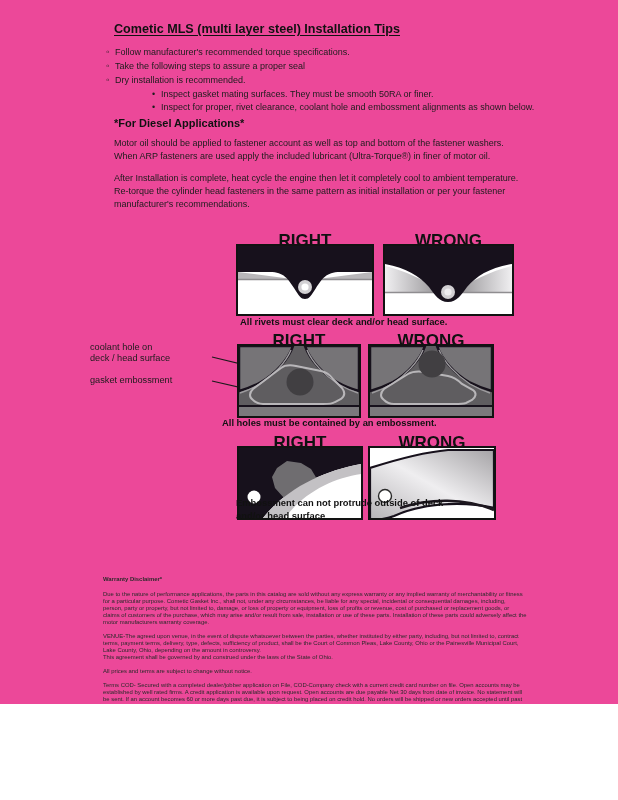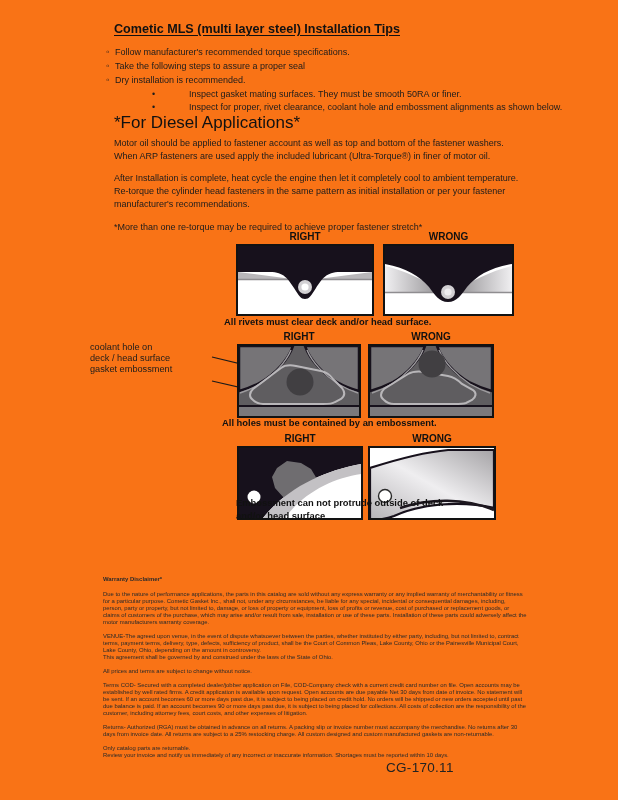--- a/index.html
+++ b/index.html
@@ -1,42 +1,42 @@
 <!DOCTYPE html>
 <html><head>
 <meta charset="utf-8">
 <style>
   html,body{margin:0;padding:0;background:#ffffff;}
   .page{
-    position:relative;width:618px;height:800px;background:#f97316;overflow:hidden;
+    position:relative;width:618px;height:704px;background:#ec4899;overflow:hidden;
     font-family:"Liberation Sans", sans-serif;color:#1c1c1c;
   }
   
   .title{
     position:absolute;left:114px;top:22px;font-size:12.6px;font-weight:bold;
     text-decoration:underline;text-underline-offset:2px;white-space:nowrap;color:#111;
   }
   .bullets{position:absolute;left:106px;top:45px;font-size:9px;line-height:13.2px;color:#1c1c1c;}
   .b-row{white-space:nowrap;display:flex;align-items:baseline;}
   .b-row .marker{width:9px;display:inline-block;}
   .b-row.lvl1 .marker::before{content:"\25E6";font-size:10px;}
-  .b-row.lvl2{padding-left:46px;gap:28px;}
+  .b-row.lvl2{padding-left:46px;}
   .b-row.lvl2 .marker::before{content:"\2022";font-size:9px;}
   
   .diesel{position:absolute;left:114px;top:117px;width:408px;font-size:9px;line-height:12.8px;}
-  .diesel .heading{font-size:17px;font-weight:normal;margin-bottom:7px;color:#111;}
+  .diesel .heading{font-size:11px;font-weight:bold;margin-bottom:7px;color:#111;}
   .diesel p{margin:0 0 10px 0;}
   .diesel .forced{white-space:nowrap;}
   
-  .dlabel{position:absolute;font-size:10px;font-weight:bold;text-align:center;color:#111;}
+  .dlabel{position:absolute;font-size:17px;font-weight:bold;text-align:center;color:#111;}
   .panel{position:absolute;border:2px solid #121212;background:#fff;font-size:0;line-height:0;}
   .caption{position:absolute;font-size:9.4px;font-weight:bold;color:#111;}
   .callouts{position:absolute;left:90px;top:342px;width:120px;
             font-size:9.2px;line-height:11px;color:#1c1c1c;}
-  .callouts .c2{}
+  .callouts .c2{margin-top:11px;}
   .leader-overlay{position:absolute;left:204px;top:349px;width:104px;height:52px;}
   
   .disclaimer{position:absolute;left:103px;top:576px;width:424px;font-size:5.9px;line-height:7px;color:#2a2a2a;}
   .disclaimer .dheading{font-weight:bold;margin-bottom:8px;}
   .disclaimer p{margin:0 0 7px 0;}
   .disclaimer p.tight{margin:0;}
   
   .footer-code{position:absolute;left:386px;top:760px;font-size:13.5px;letter-spacing:0.3px;color:#222;}
 </style>
 </head>
@@ -69,21 +69,20 @@
       </div>
   </div>
 
   <div class="diesel">
     <div class="heading">*For Diesel Applications*</div>
     <p>
       <span class="forced" style="display:block">Motor oil should be applied to fastener account as well as top and bottom of the fastener washers.</span>
       <span class="forced" style="display:block">When ARP fasteners are used apply the included lubricant (Ultra-Torque®) in finer of motor oil.</span>
     </p>
     <p>After Installation is complete, heat cycle the engine then let it completely cool to ambient temperature. Re-torque the cylinder head fasteners in the same pattern as initial installation or per your fastener manufacturer's recommendations.</p>
-    <p class="forced">*More than one re-torque may be required to achieve proper fastener stretch*</p>
   </div>
 
   <div class="dlabel" style="left:236px;top:231px;width:138px;">RIGHT</div>
   <div class="dlabel" style="left:383px;top:231px;width:131px;">WRONG</div>
 
   <div class="panel" style="left:236px;top:244px;">
     <svg width="134" height="68" viewBox="0 0 134 68">
       <rect width="134" height="68" fill="#ffffff"></rect>
       <polygon points="0,26 54,33 0,33" fill="#b9b7ba"></polygon>
       <polygon points="134,26 80,33 134,33" fill="#b9b7ba"></polygon>
@@ -109,21 +108,21 @@
       <rect width="127" height="68" fill="#ffffff"></rect>
       <path d="M0,20 C18,24 42,35 58,46 L0,46 Z" fill="url(#wgl)"></path>
       <path d="M127,20 C109,24 85,35 69,46 L127,46 Z" fill="url(#wgr)"></path>
       <line x1="0" y1="46.5" x2="127" y2="46.5" stroke="#8f8d90" stroke-width="1.4"></line>
       <path d="M0,0 H127 V18 C104,22 92,30 82,41 C76,49 72,56 63,56 C54,56 50,49 44,41 C34,30 22,22 0,18 Z" fill="#17111c"></path>
       <circle cx="63" cy="46" r="7" fill="#d2d0d3"></circle>
       <circle cx="63" cy="46" r="3.6" fill="#eeedef"></circle>
     </svg>
   </div>
 
-  <div class="caption" style="left:224px;top:316px;white-space:nowrap;">All rivets must clear deck and/or head surface.</div>
+  <div class="caption" style="left:240px;top:316px;white-space:nowrap;">All rivets must clear deck and/or head surface.</div>
 
   <div class="dlabel" style="left:237px;top:331px;width:124px;">RIGHT</div>
   <div class="dlabel" style="left:368px;top:331px;width:126px;">WRONG</div>
 
   <div class="callouts">
     <div>
       <div>coolant hole on</div>
       <div>deck / head surface</div>
     </div>
     <div class="c2">gasket embossment</div>

